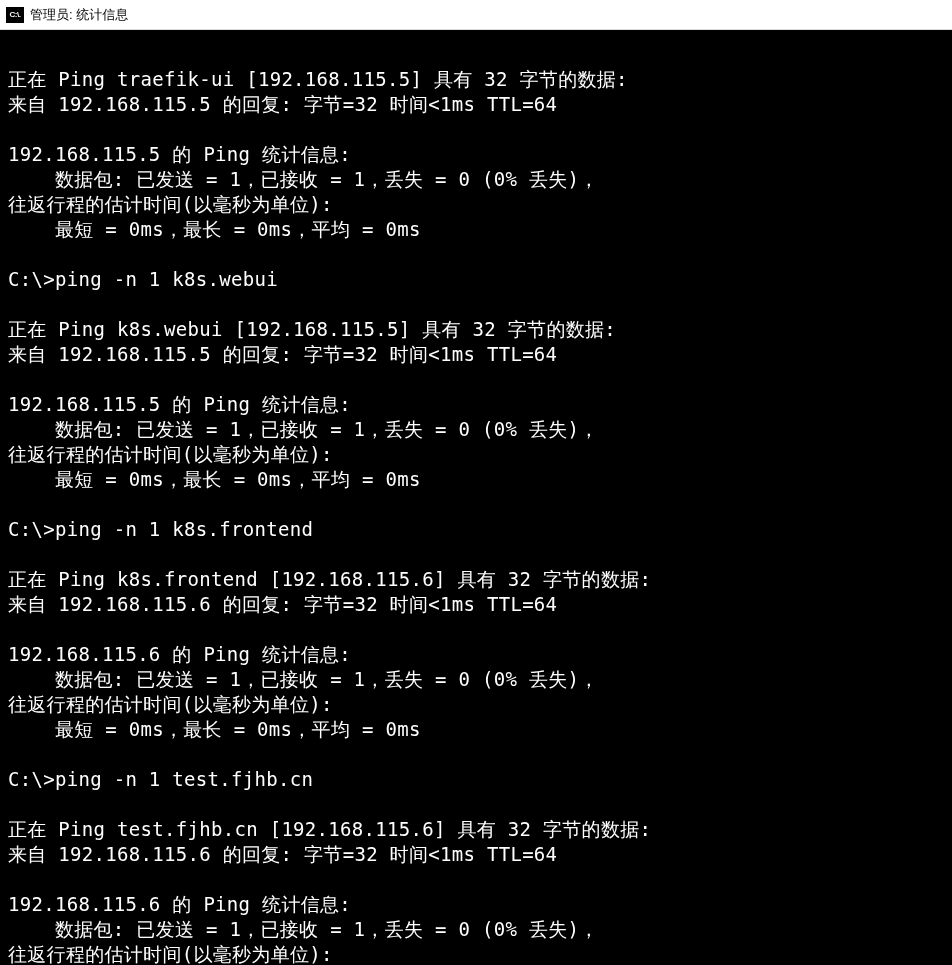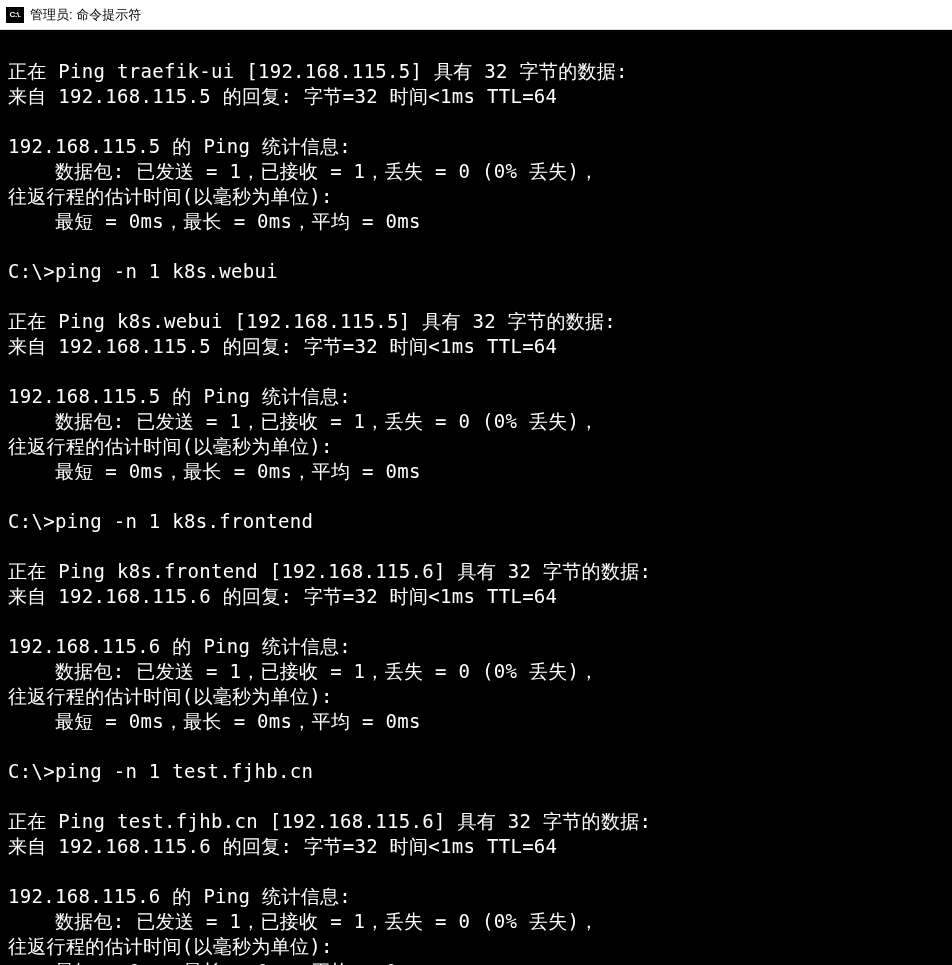--- a/index.html
+++ b/index.html
@@ -39,32 +39,32 @@
     .titlebar .title {
       font-size: 13px;
       color: #000;
       font-family: "Microsoft YaHei", "SimSun", sans-serif;
     }
     .terminal {
       background: #000000;
       color: #ffffff;
       width: 952px;
       height: 935px;
-      padding: 4px 8px;
+      padding: 12px 8px;
       font-size: 19px;
       line-height: 25px;
       white-space: pre;
       font-family: "NSimSun", "SimSun", "Consolas", monospace;
       letter-spacing: 0.3px;
     }
     .line {
       min-height: 25px;
     }
   </style>
 </head>
 <body>
 
 <div class="titlebar">
   <div class="icon">C:\.</div>
-  <div class="title">管理员: 命令提示符</div>
+  <div class="title">管理员: 统计信息</div>
 </div>
 
 <div class="terminal" id="terminal-container"><div class="line"></div><div class="line">正在 Ping traefik-ui [192.168.115.5] 具有 32 字节的数据:</div><div class="line">来自 192.168.115.5 的回复: 字节=32 时间&lt;1ms TTL=64</div><div class="line"></div><div class="line">192.168.115.5 的 Ping 统计信息:</div><div class="line">    数据包: 已发送 = 1，已接收 = 1，丢失 = 0 (0% 丢失)，</div><div class="line">往返行程的估计时间(以毫秒为单位):</div><div class="line">    最短 = 0ms，最长 = 0ms，平均 = 0ms</div><div class="line"></div><div class="line">C:\&gt;ping -n 1 k8s.webui</div><div class="line"></div><div class="line">正在 Ping k8s.webui [192.168.115.5] 具有 32 字节的数据:</div><div class="line">来自 192.168.115.5 的回复: 字节=32 时间&lt;1ms TTL=64</div><div class="line"></div><div class="line">192.168.115.5 的 Ping 统计信息:</div><div class="line">    数据包: 已发送 = 1，已接收 = 1，丢失 = 0 (0% 丢失)，</div><div class="line">往返行程的估计时间(以毫秒为单位):</div><div class="line">    最短 = 0ms，最长 = 0ms，平均 = 0ms</div><div class="line"></div><div class="line">C:\&gt;ping -n 1 k8s.frontend</div><div class="line"></div><div class="line">正在 Ping k8s.frontend [192.168.115.6] 具有 32 字节的数据:</div><div class="line">来自 192.168.115.6 的回复: 字节=32 时间&lt;1ms TTL=64</div><div class="line"></div><div class="line">192.168.115.6 的 Ping 统计信息:</div><div class="line">    数据包: 已发送 = 1，已接收 = 1，丢失 = 0 (0% 丢失)，</div><div class="line">往返行程的估计时间(以毫秒为单位):</div><div class="line">    最短 = 0ms，最长 = 0ms，平均 = 0ms</div><div class="line"></div><div class="line">C:\&gt;ping -n 1 test.fjhb.cn</div><div class="line"></div><div class="line">正在 Ping test.fjhb.cn [192.168.115.6] 具有 32 字节的数据:</div><div class="line">来自 192.168.115.6 的回复: 字节=32 时间&lt;1ms TTL=64</div><div class="line"></div><div class="line">192.168.115.6 的 Ping 统计信息:</div><div class="line">    数据包: 已发送 = 1，已接收 = 1，丢失 = 0 (0% 丢失)，</div><div class="line">往返行程的估计时间(以毫秒为单位):</div><div class="line">    最短 = 0ms，最长 = 0ms，平均 = 0ms</div></div>
 
 </body></html>

